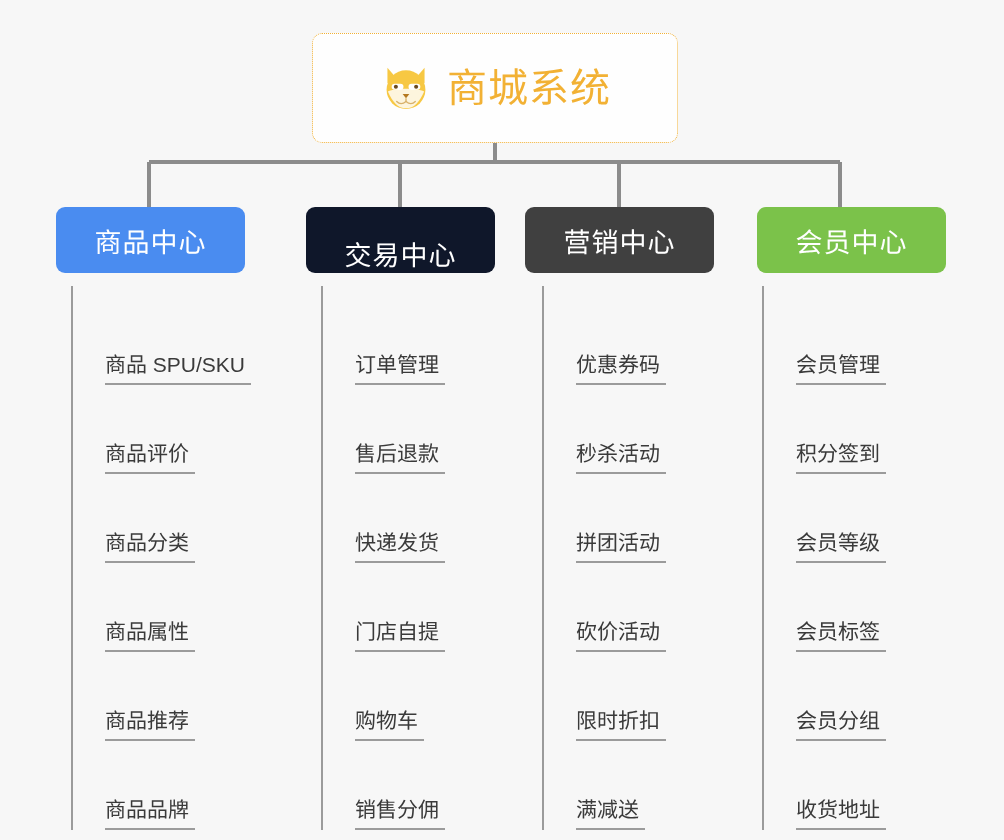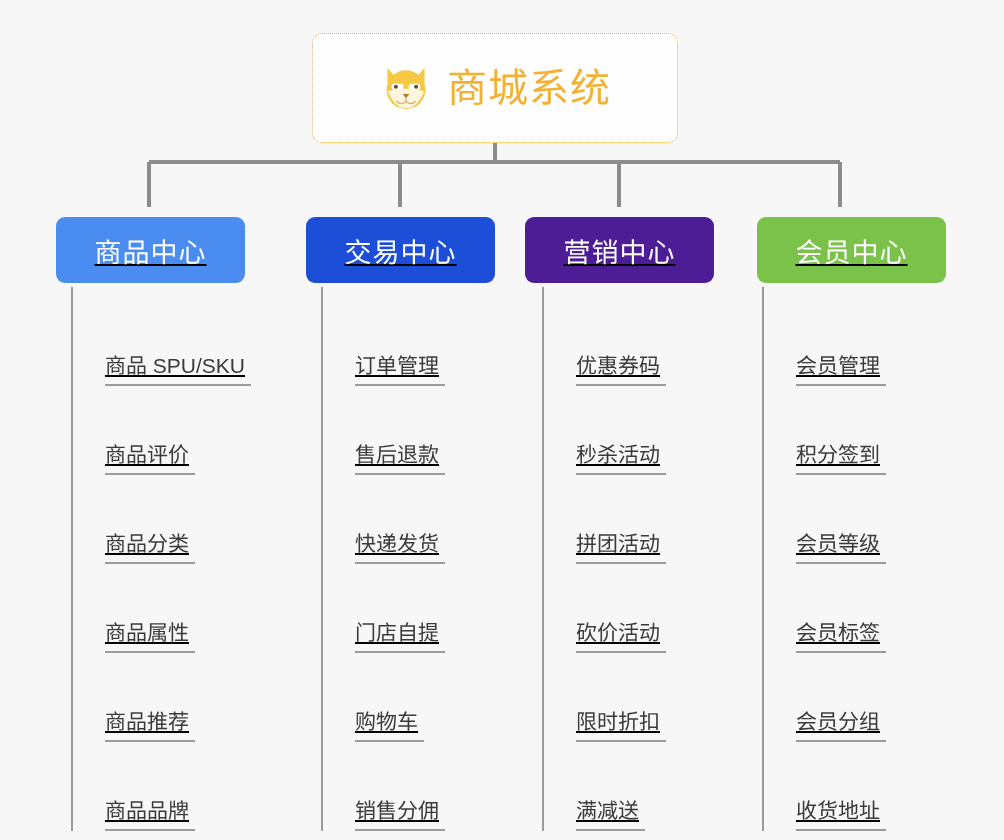--- a/index.html
+++ b/index.html
@@ -64,49 +64,48 @@
   
   .columns {
     position: absolute;
     left: 0;
     top: 0;
     width: 1004px;
     height: 840px;
   }
   .column {
     position: absolute;
-    top: 217px;
+    top: 207px;
     width: 190px;
-    text-decoration: underline;
   }
   .col-0 { left: 56px;  }
   .col-1 { left: 306px; }
   .col-2 { left: 525px; }
   .col-3 { left: 745px; }
 
   .category-box {
     height: 66px;
     border-radius: 9px;
     display: flex;
     align-items: center;
     justify-content: center;
     color: #ffffff;
     font-size: 27px;
     letter-spacing: 1px;
     white-space: nowrap;
   }
   .category-box.cat-0 { background: #4a8cf0; width: 189px; }
-  .category-box.cat-1 { background: #1d4ed8; width: 189px; }
-  .category-box.cat-2 { background: #4c1d95; width: 189px; }
+  .category-box.cat-1 { background: #0f172a; width: 189px; align-items: flex-end; }
+  .category-box.cat-2 { background: #404040; width: 189px; }
   .category-box.cat-3 { background: #7bc24a; width: 189px; margin-left: 12px; }
 
   
   .leaf-list {
     position: relative;
-    margin-top: 4px;
+    margin-top: 13px;
     padding-top: 10px;
     margin-left: 15px;
     border-left: 2.5px solid #9b9b9b;
   }
   .col-2 .leaf-list { margin-left: 17px; }
   .col-3 .leaf-list { margin-left: 17px; }
 
   .leaf-item {
     height: 89px;
     display: flex;

